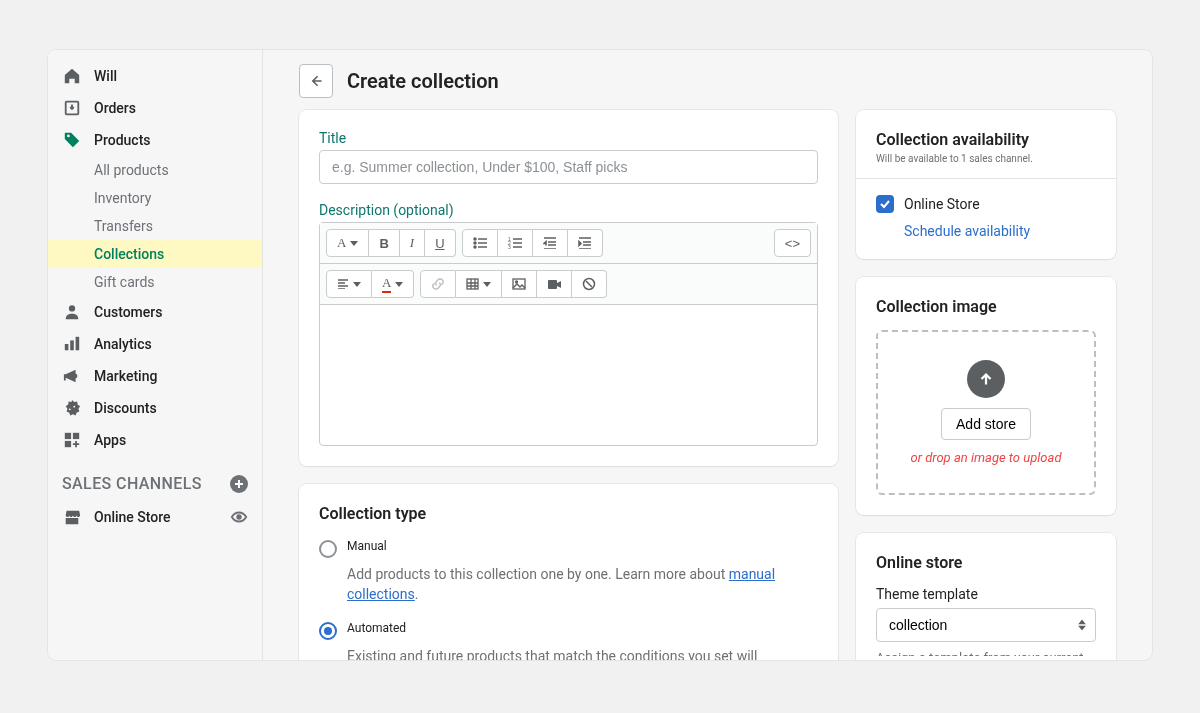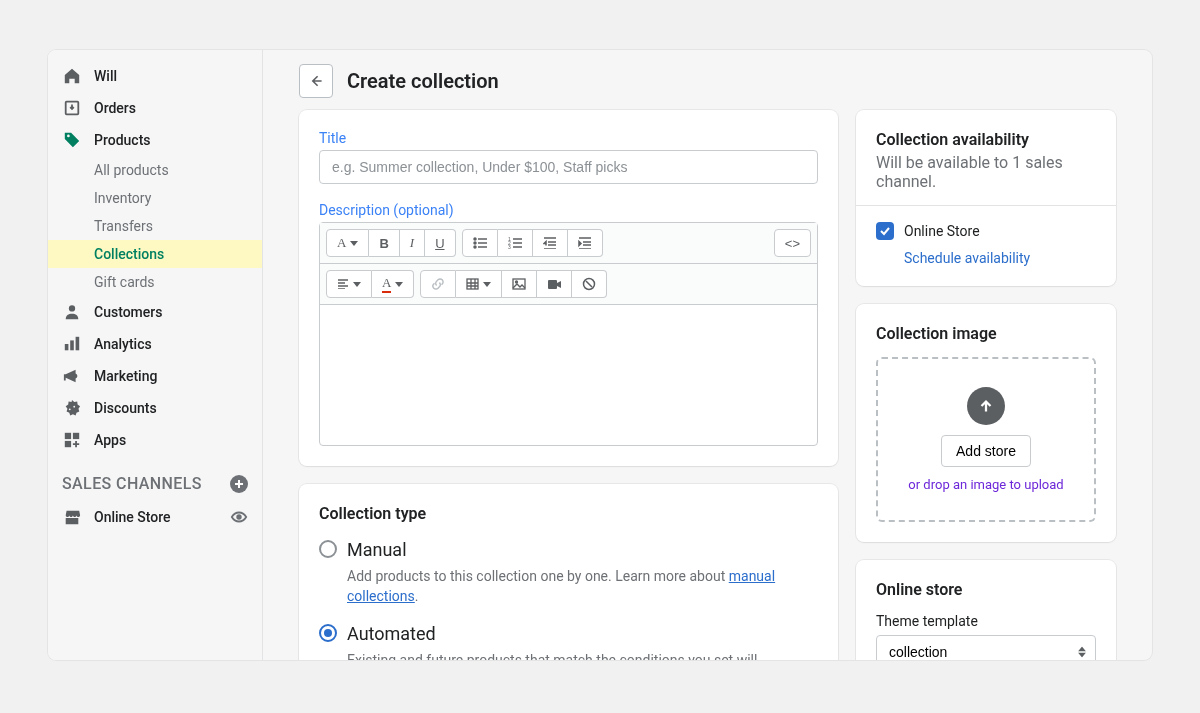--- a/index.html
+++ b/index.html
@@ -15,50 +15,50 @@
 .circle-btn { width: 18px; height: 18px; border-radius: 50%; background: #6d7175; color: #fff; display: flex; align-items: center; justify-content: center; font-size: 14px; cursor: pointer; }
 .eye-icon { color: #6d7175; }
 .main { flex: 1; overflow-y: auto; padding: 6px 0 0; }
 .page-header { display: flex; align-items: center; padding: 8px 36px 12px; gap: 14px; }
 .back-btn { width: 34px; height: 34px; border: 1px solid #babfc3; border-radius: 4px; display: flex; align-items: center; justify-content: center; cursor: pointer; background: #fff; }
 .page-title { font-size: 20px; font-weight: 600; }
 .content { display: flex; gap: 18px; padding: 0 36px; }
 .col-main { flex: 1; display: flex; flex-direction: column; gap: 18px; min-width: 0; }
 .col-side { width: 260px; flex-shrink: 0; display: flex; flex-direction: column; gap: 18px; }
 .card { background: #fff; border-radius: 8px; padding: 20px; box-shadow: 0 0 0 1px rgba(0,0,0,0.06), 0 1px 2px rgba(0,0,0,0.05); }
-.field-label { font-size: 14px; color: #3b82f6; margin-bottom: 4px; display: block; }
+.field-label { font-size: 14px; color: #0f766e; margin-bottom: 4px; display: block; }
 .text-input { width: 100%; padding: 8px 12px; border: 1px solid #c9cccf; border-radius: 4px; font-size: 14px; color: #14532d; }
 .text-input::placeholder { color: #8c9196; }
 .rte-wrapper { border: 1px solid #c9cccf; border-radius: 4px; margin-top: 4px; }
 .rte-toolbar { display: flex; flex-wrap: wrap; gap: 6px; padding: 6px; border-bottom: 1px solid #c9cccf; background: #fafbfb; align-items: center; }
 .tb-group { display: flex; }
 .tb-btn { border: 1px solid #c9cccf; background: #fff; padding: 4px 10px; font-size: 13px; cursor: pointer; display: flex; align-items: center; gap: 4px; height: 28px; color: #5c5f62; }
 .tb-group .tb-btn:first-child { border-radius: 4px 0 0 4px; }
 .tb-group .tb-btn:last-child { border-radius: 0 4px 4px 0; }
 .tb-group .tb-btn:not(:first-child) { border-left: none; }
 .tb-btn.solo { border-radius: 4px; }
 .tb-btn.disabled { color: #babfc3; }
 .tb-spacer { flex: 1; }
 .rte-body { min-height: 140px; padding: 10px; }
 .card-heading { font-size: 16px; font-weight: 600; margin-bottom: 16px; }
 .side-heading { font-size: 16px; font-weight: 600; margin-bottom: 4px; }
-.side-sub { font-size: 16px; color: #6d7175; margin-bottom: 14px; }
+.side-sub { font-size: 10px; color: #6d7175; margin-bottom: 14px; }
 .divider { height: 1px; background: #e1e3e5; margin: 0 -20px 16px; }
 .check-row { display: flex; align-items: center; gap: 10px; margin-bottom: 10px; }
 .checkbox { width: 18px; height: 18px; background: #2c6ecb; border-radius: 4px; display: flex; align-items: center; justify-content: center; color: #fff; flex-shrink: 0; }
 .link { color: #2c6ecb; cursor: pointer; font-size: 14px; padding-left: 28px; }
 .upload-box { border: 2px dashed #babfc3; border-radius: 6px; padding: 28px 10px; text-align: center; display: flex; flex-direction: column; align-items: center; gap: 10px; }
 .upload-circle { width: 38px; height: 38px; border-radius: 50%; background: #5c5f62; display: flex; align-items: center; justify-content: center; color: #fff; }
 .upload-btn { border: 1px solid #c9cccf; background: #fff; padding: 7px 14px; border-radius: 4px; font-size: 14px; cursor: pointer; }
-.upload-hint { font-size: 13px; color: #6d28d9; }
+.upload-hint { font-size: 13px; color: #ef4444; font-style: italic; }
 .radio-row { display: flex; gap: 10px; margin-bottom: 6px; align-items: flex-start; }
 .radio { width: 18px; height: 18px; border: 2px solid #8c9196; border-radius: 50%; flex-shrink: 0; margin-top: 1px; display: flex; align-items: center; justify-content: center; }
 .radio.checked { border-color: #2c6ecb; }
 .radio.checked::after { content: ""; width: 8px; height: 8px; border-radius: 50%; background: #2c6ecb; }
-.radio-label { font-size: 18px; text-align: right; }
+.radio-label { font-size: 12px; text-align: right; }
 .radio-desc { font-size: 14px; color: #6d7175; margin: 0 0 16px 28px; line-height: 1.45; }
 .inline-link { color: #2c6ecb; text-decoration: underline; cursor: pointer; }
 .side-label { font-size: 14px; margin-bottom: 6px; display: block; }
 .select-wrap { position: relative; }
 .select { width: 100%; padding: 8px 18px 8px 12px; border: 1px solid #c9cccf; border-radius: 4px; font-size: 14px; background: #fff; appearance: none; }
 .select-arrows { position: absolute; right: 10px; top: 50%; transform: translateY(-50%); pointer-events: none; display: flex; flex-direction: column; gap: 1px; color: #5c5f62; }
 .select-arrows svg { display: block; }
 .cutoff { font-size: 13px; color: #6d7175; margin-top: 8px; height: 6px; overflow: hidden; }
 svg { display: block; }
 </style>

